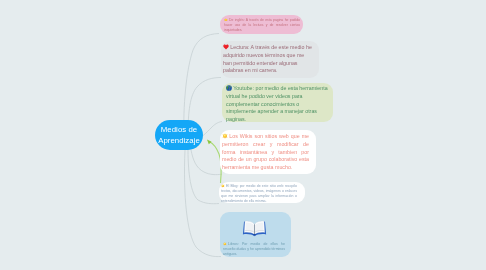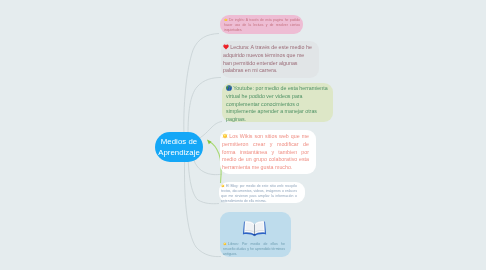--- a/index.html
+++ b/index.html
@@ -11,21 +11,21 @@
   .ic svg{display:block;width:100%;height:100%;}
   .n-ingles{text-align:justify;left:220px;top:15px;width:83px;height:19px;background:#eebdd4;padding:2.5px 3px 2px 4px;color:#c4707e;font-size:3.4px;line-height:5px;}
   .n-ingles .ic{width:3.8px;height:3.8px;vertical-align:-0.5px;}
   .n-lectura{left:221px;top:41px;width:98px;height:37px;background:#e1e5e7;padding:3px 5px 3px 2px;color:#9a6a76;font-size:5.3px;line-height:7.8px;}
   .n-youtube{left:222px;top:83px;width:111px;height:39px;background:#dde7c7;padding:2px 3px 2px 4px;color:#4e9164;font-size:5.3px;line-height:7.8px;}
   .n-wikis{text-align:justify;left:220px;top:130px;width:96px;height:44px;background:#ffffff;padding:3px 7px 3px 2px;color:#ef8d82;font-size:5.3px;line-height:7.8px;}
   .n-blog{text-align:justify;left:219px;top:182px;width:86px;height:21px;background:#ffffff;padding:2px 8px 2px 2px;color:#8ea4bb;font-size:3.5px;line-height:5px;}
   .n-blog .ic{width:3.8px;height:3.8px;vertical-align:-0.5px;}
   .n-libros{text-align:justify;left:220px;top:212px;width:71px;height:45px;background:#bedcec;padding:3px 6px 3px 3px;color:#6c9cb0;font-size:3.5px;line-height:5px;}
   .n-libros .ic{width:3.8px;height:3.8px;vertical-align:-0.5px;}
-  .center{left:155px;top:120px;width:48px;height:30px;background:#14a7f7;border-radius:15px;color:#fff;display:flex;align-items:center;justify-content:center;text-align:center;font-size:7.8px;line-height:1.42;font-weight:400;letter-spacing:0.05px;margin-top:12px;}
+  .center{left:155px;top:120px;width:48px;height:30px;background:#14a7f7;border-radius:15px;color:#fff;display:flex;align-items:center;justify-content:center;text-align:center;font-size:7.8px;line-height:1.42;font-weight:400;letter-spacing:0.05px;}
   .bookimg{display:block;margin:4px auto 5px;width:25px;height:18px;}
   .bookimg svg{display:block;width:100%;height:100%;}
 </style>
 </head>
 <body>
 
 <div class="canvas">
 <svg class="links" viewBox="0 0 486 270">
   <g fill="none" stroke="#c3cdd0" stroke-width="0.7">
     <path d="M184,135 C183,108 186,70 193,50 C198,38 207,34 219,33.5"></path>

